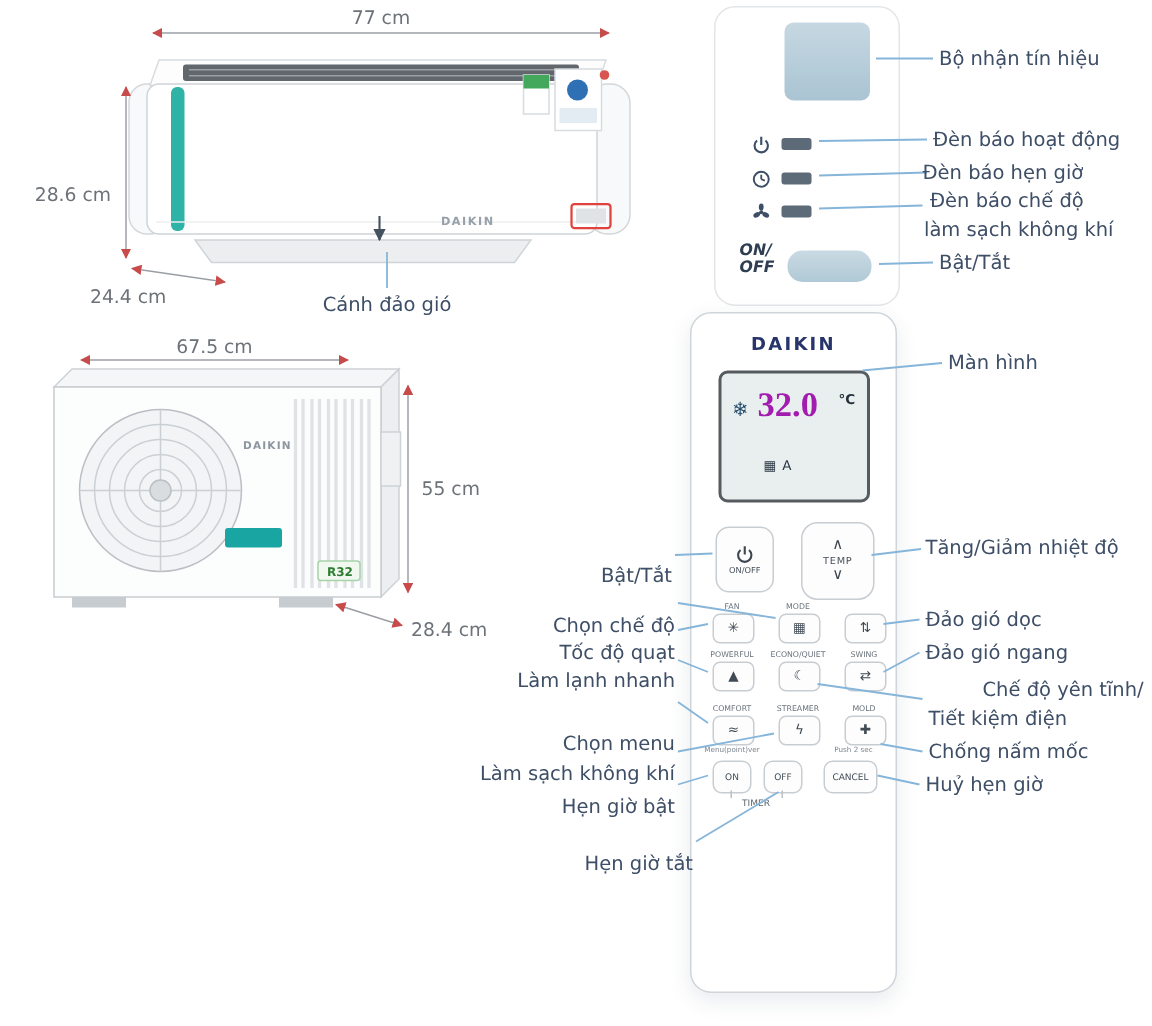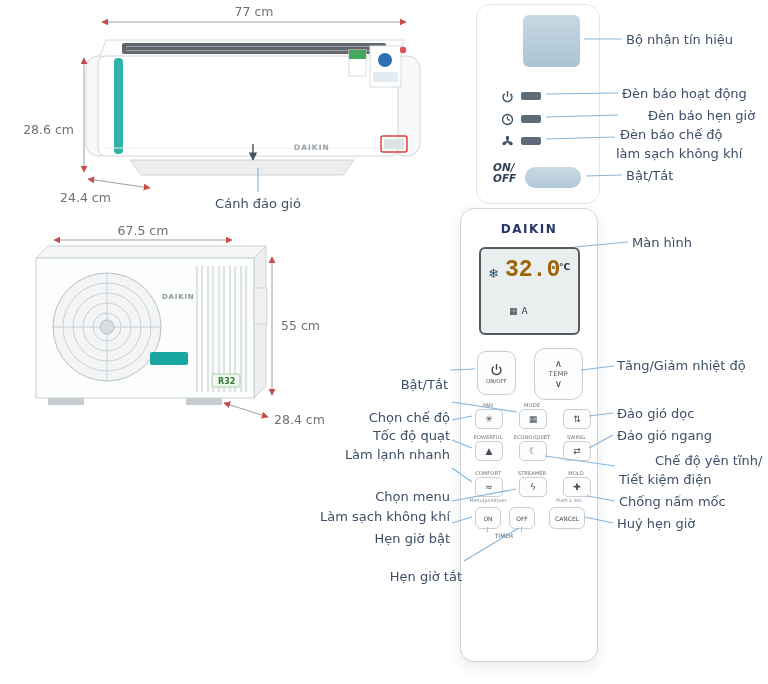--- a/index.html
+++ b/index.html
@@ -22,22 +22,22 @@
   .rx-pill{position:absolute;left:48px;top:162px;width:56px;height:21px;border-radius:10px;
          background:linear-gradient(180deg,#c9dae3,#b0c9d6);}
   
   .remote{position:absolute;z-index:2;left:460px;top:208px;width:136px;height:452px;background:#fff;
          border:1px solid #d0d5da;border-radius:14px;box-shadow:0 5px 14px rgba(40,60,80,.10);}
   .r-brand{position:absolute;top:13px;left:0;width:100%;text-align:center;font-size:12px;font-weight:bold;
          letter-spacing:1.5px;color:#27356b;}
   .lcd{position:absolute;left:18px;top:38px;width:97px;height:84px;background:#e9eeee;
          border:2px solid #565b60;border-radius:6px;}
   .lcd-snow{position:absolute;left:7px;top:17px;font-size:13px;color:#27506e;}
-  .lcd-temp{position:absolute;left:24px;top:8px;font-family:Liberation Mono, monospace;font-weight:bold;
-         font-size:23px;color:#a16207;}
+  .lcd-temp{position:absolute;left:24px;top:8px;font-family:Liberation Serif, serif;font-weight:bold;
+         font-size:23px;color:#a21caf;}
   .lcd-deg{position:absolute;left:78px;top:13px;font-size:9px;font-weight:bold;color:#232e38;}
   .lcd-icons{position:absolute;left:28px;top:57px;font-size:9px;color:#2c3945;letter-spacing:4px;}
   .pwr-btn{position:absolute;left:16px;top:142px;width:37px;height:42px;border:1px solid #c8cdd2;border-radius:9px;
          background:#fdfdfe;display:flex;flex-direction:column;align-items:center;justify-content:center;gap:2px;}
   .pwr-cap{font-size:5.5px;color:#49525b;}
   .temp-btn{position:absolute;left:73px;top:139px;width:47px;height:50px;border:1px solid #c8cdd2;border-radius:11px;
          background:#fdfdfe;display:flex;flex-direction:column;align-items:center;justify-content:center;gap:1px;}
   .temp-ch{font-size:10px;line-height:10px;color:#3e4750;}
   .temp-cap{font-size:6.5px;letter-spacing:.5px;color:#49525b;}
   .btn-cap{position:absolute;font-size:5.2px;color:#6a737c;text-align:center;white-space:nowrap;}
@@ -268,21 +268,21 @@
   <div class="lbl dim right" style="left:12px;top:107px;width:62px;">28.6 cm</div>
   <div class="lbl dim" style="left:60px;top:190px;">24.4 cm</div>
   <div class="lbl dim center" style="left:100px;top:223px;width:86px;">67.5 cm</div>
   <div class="lbl dim" style="left:281px;top:318px;">55 cm</div>
   <div class="lbl dim" style="left:274px;top:412px;">28.4 cm</div>
 
   <div class="lbl center" style="left:198px;top:196px;width:120px;">Cánh đảo gió</div>
 
   <div class="lbl" style="left:626px;top:32px;">Bộ nhận tín hiệu</div>
   <div class="lbl" style="left:622px;top:86px;">Đèn báo hoạt động</div>
-  <div class="lbl" style="left:648px;top:108px;">Đèn báo hẹn giờ</div>
+  <div class="lbl" style="left:615px;top:108px;">Đèn báo hẹn giờ</div>
   <div class="lbl" style="left:620px;top:127px;">Đèn báo chế độ</div>
   <div class="lbl" style="left:616px;top:146px;">làm sạch không khí</div>
   <div class="lbl" style="left:626px;top:168px;">Bật/Tắt</div>
 
   <div class="lbl" style="left:632px;top:235px;">Màn hình</div>
   <div class="lbl right" style="left:348px;top:362px;width:100px;">Bật/Tắt</div>
   <div class="lbl" style="left:617px;top:358px;">Tăng/Giảm nhiệt độ</div>
   <div class="lbl right" style="left:340px;top:395px;width:110px;">Chọn chế độ</div>
   <div class="lbl right" style="left:340px;top:413px;width:110px;">Tốc độ quạt</div>
   <div class="lbl" style="left:617px;top:406px;">Đảo gió dọc</div>

